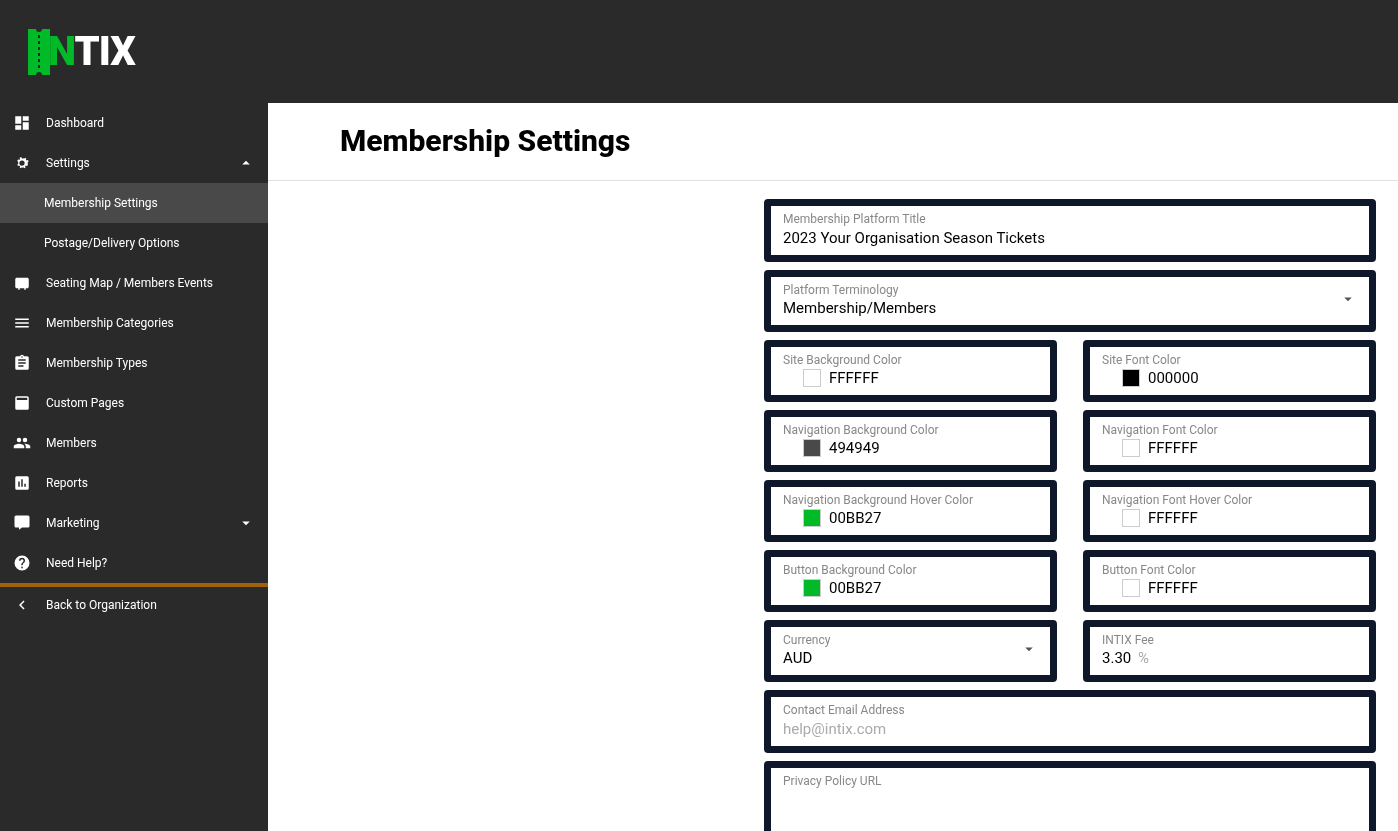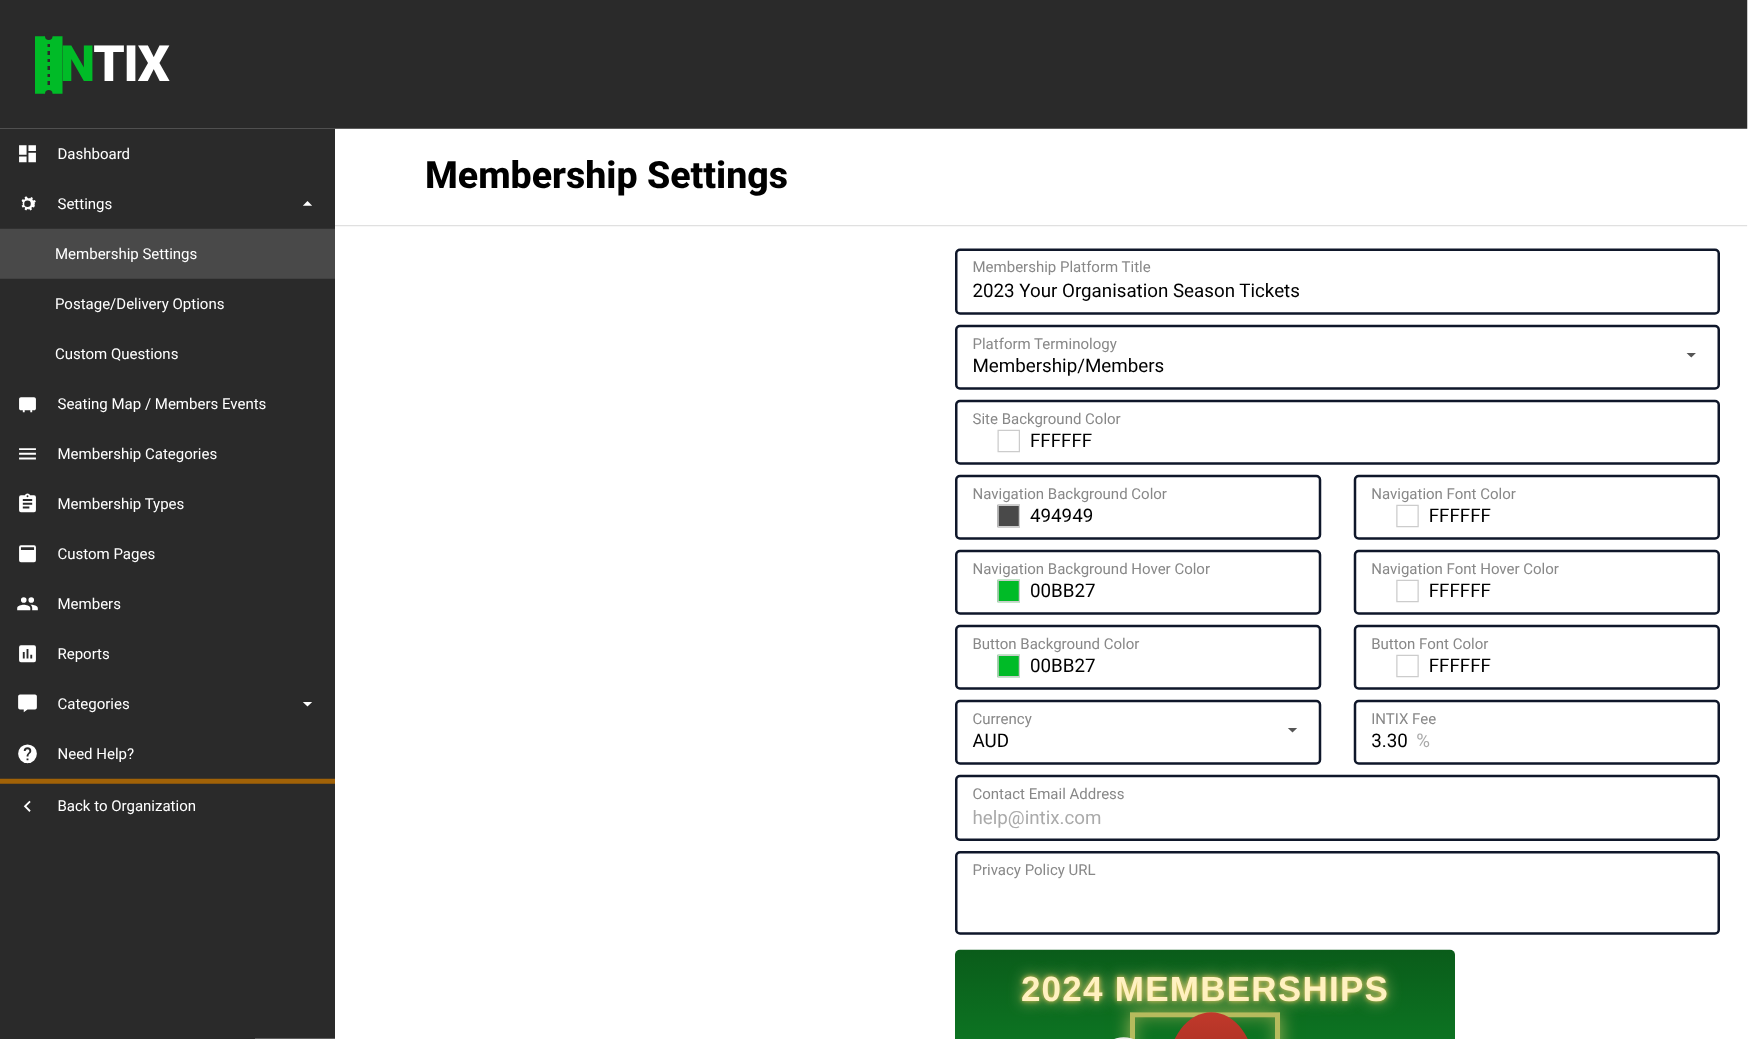--- a/index.html
+++ b/index.html
@@ -151,21 +151,21 @@
       width: 612px;
       display: flex;
       flex-direction: column;
       gap: 8px;
     }
     .row {
       display: flex;
       gap: 26px;
     }
     .field {
-      border: 2px solid #0f172a;
+      border: 7px solid #0f172a;
       border-radius: 4px;
       padding: 6px 24px 8px 12px;
       flex: 1;
       background: #fff;
       position: relative;
     }
     .field.full { width: 100%; }
     .field.half { flex: 1; }
     .field-label {
       font-size: 12px;
@@ -299,23 +299,20 @@
           </svg>
       </span>
     </div>
 
     <div class="nav-item sub-item active">
       <span class="nav-item-label">Membership Settings</span>
     </div>
     <div class="nav-item sub-item">
       <span class="nav-item-label">Postage/Delivery Options</span>
     </div>
-    <div class="nav-item sub-item">
-      <span class="nav-item-label">Custom Questions</span>
-    </div>
 
     <div class="nav-item">
       <span class="icon">
         <svg viewBox="0 0 24 24">
             <path d="M7 13h10v-2H7v2zm12-8H5c-1.1 0-2 .9-2 2v10c0 1.1.9 2 2 2h2v2h2v-2h6v2h2v-2h2c1.1 0 2-.9 2-2V7c0-1.1-.9-2-2-2z"></path>
           </svg>
       </span>
       <span class="nav-item-label">Seating Map / Members Events</span>
     </div>
 
@@ -363,21 +360,21 @@
       </span>
       <span class="nav-item-label">Reports</span>
     </div>
 
     <div class="nav-item">
       <span class="icon">
         <svg viewBox="0 0 24 24">
             <path d="M20 2H4a2 2 0 0 0-2 2v12a2 2 0 0 0 2 2h4v3l4-3h8a2 2 0 0 0 2-2V4a2 2 0 0 0-2-2z"></path>
           </svg>
       </span>
-      <span class="nav-item-label">Categories</span>
+      <span class="nav-item-label">Marketing</span>
       <span class="nav-chevron">
         <svg viewBox="0 0 24 24">
             <path d="M7 10l5 5 5-5z"></path>
           </svg>
       </span>
     </div>
 
     <div class="nav-item">
       <span class="icon">
         <svg viewBox="0 0 24 24">
@@ -422,20 +419,27 @@
         </div>
 
         <div class="row">
           <div class="field half">
             <span class="field-label">Site Background Color</span>
             <div class="color-row">
               <span class="swatch" style="background:#FFFFFF"></span>
               <input class="field-value" type="text" value="FFFFFF" style="">
             </div>
           </div>
+          <div class="field half">
+            <span class="field-label">Site Font Color</span>
+            <div class="color-row">
+              <span class="swatch" style="background:#000000"></span>
+              <input class="field-value" type="text" value="000000" style="">
+            </div>
+          </div>
         </div>
 
         <div class="row">
           <div class="field half">
             <span class="field-label">Navigation Background Color</span>
             <div class="color-row">
               <span class="swatch" style="background:#494949"></span>
               <input class="field-value" type="text" value="494949" style="">
             </div>
           </div>

